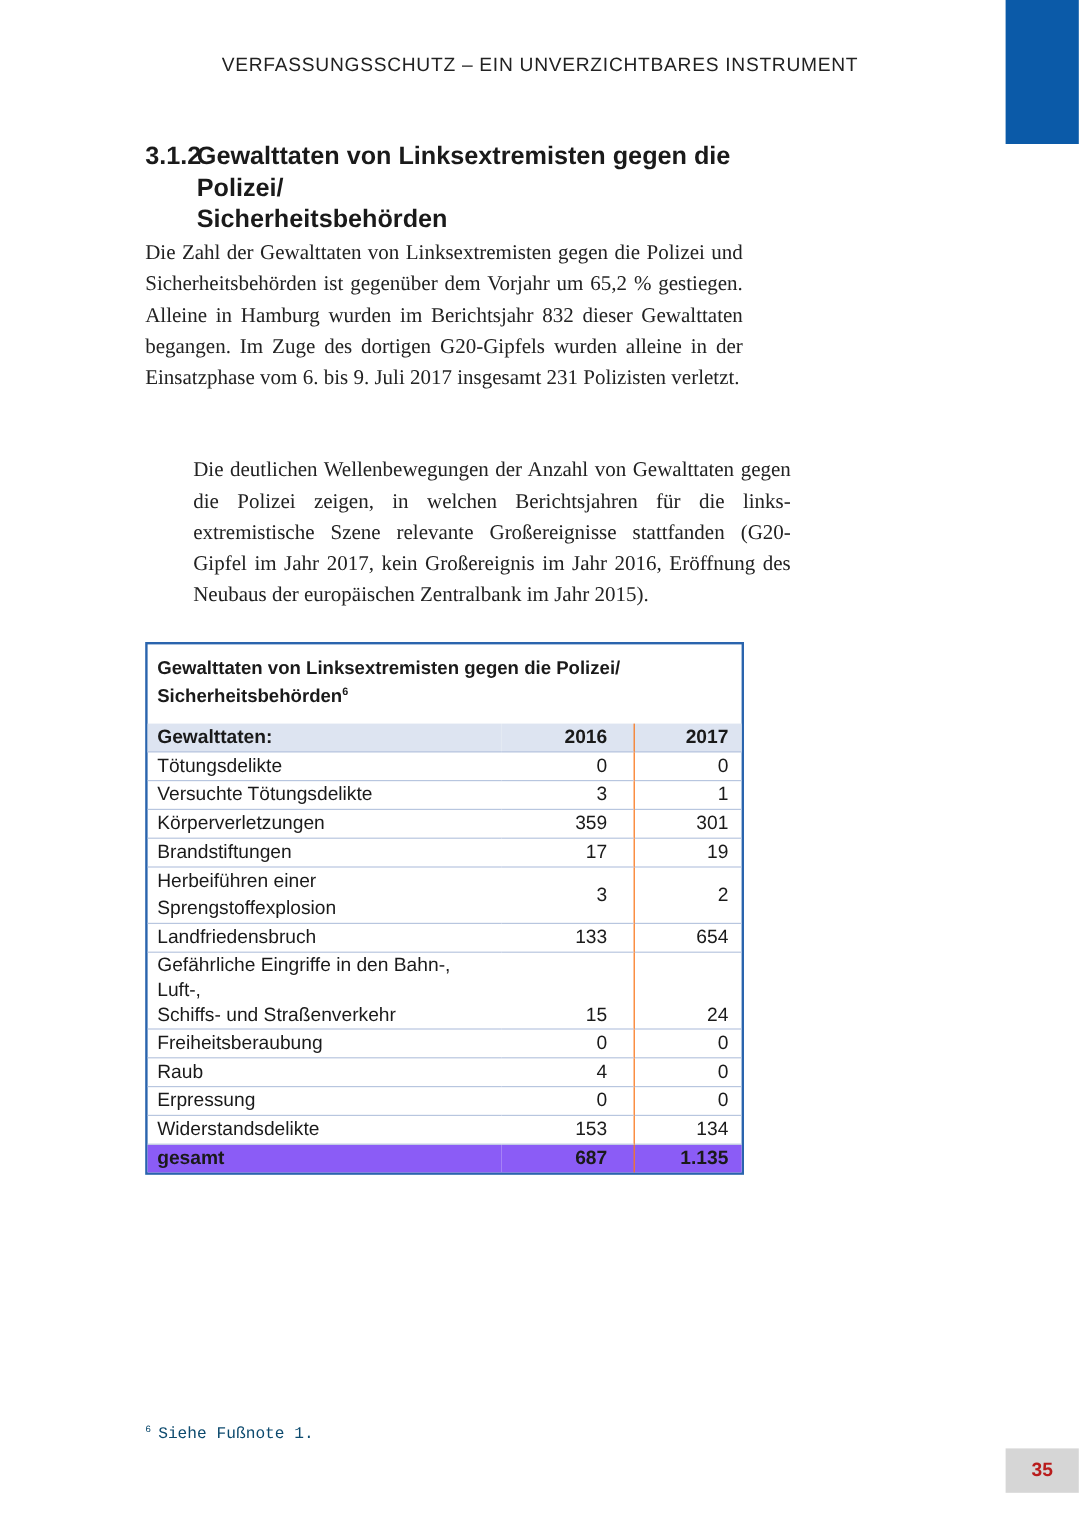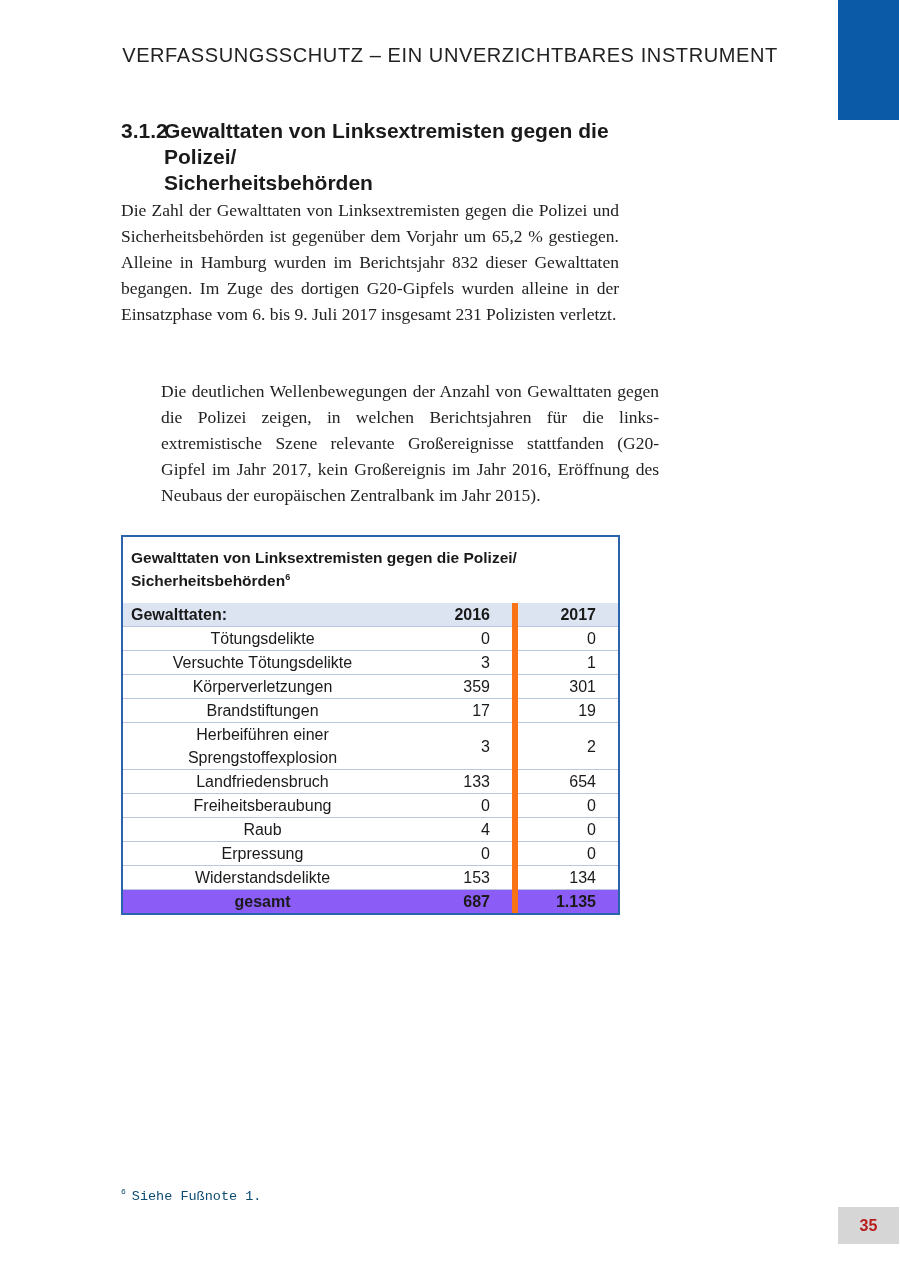--- a/index.html
+++ b/index.html
@@ -7,21 +7,21 @@
     width:900px; height:1276px; position:relative; background:#ffffff;
     overflow:hidden; color:#1a1a1a;
   }
   .side-tab {
     position:absolute; left:838px; top:0; width:61px; height:120px;
     background:#0b5aa8;
   }
   .running-header {
     position:absolute; left:120px; width:660px; top:42px;
     text-align:center; font-family:"Liberation Sans", sans-serif;
-    font-size:20px; letter-spacing:0.6px; line-height:26px; color:#222;
+    font-size:16px; letter-spacing:0.6px; line-height:26px; color:#222;
   }
   .section-heading {
     position:absolute; left:121px; top:118px; width:520px;
     font-family:"Liberation Sans", sans-serif; font-weight:bold;
     font-size:21px; line-height:26px; color:#1a1a1a;
     display:flex;
   }
   .section-heading .num { width:43px; flex:none; }
   .section-heading .ttl { flex:1; }
   .body-text {
@@ -37,26 +37,26 @@
     position:absolute; left:121px; top:535px; width:495px;
     border:2px solid #2a64ad; background:#fff;
     font-family:"Liberation Sans", sans-serif;
   }
   .table-caption {
     padding:9px 8px 6px 8px; font-weight:bold; font-size:15.5px;
     line-height:23px; color:#1a1a1a; height:51px;
   }
   .table-caption sup { font-size:9px; vertical-align:super; line-height:0; }
   table { border-collapse:collapse; width:100%; font-size:16px; }
-  th, td { padding:0 8px; height:23px; line-height:23px;text-align:center; }
+  th, td { padding:0 8px; height:23px; line-height:23px; }
   thead tr { background:#dde4f1; }
   th { font-weight:bold; text-align:left; }
   th.num, td.num { text-align:right; }
-  td.c1, th.c1 { width:80px; border-right:6px solid #f97316; padding-right:22px; }
-  td.c2, th.c2 { width:70px; padding-right:22px; }
+  td.c1, th.c1 { width:80px; border-right:1px solid #f97316; padding-right:22px; }
+  td.c2, th.c2 { width:70px; padding-right:11px; }
   tbody tr td { border-top:1px solid #b8c6df; }
   tbody tr.multi td { vertical-align:bottom; height:42px; line-height:21px; }
   tfoot tr { background:#8b5cf6; }
   tfoot td { font-weight:bold; border-top:1px solid #b8c6df; }
 
   .footnote {
     position:absolute; left:121px; top:1187px;
     font-family:Liberation Mono, monospace; font-size:13.5px; color:#0c4a6e;
   }
   .footnote sup { font-size:8px; margin-right:6px; vertical-align:super; }
@@ -123,20 +123,28 @@
       <tr>
         <td>Herbeiführen einer Sprengstoffexplosion</td>
         <td class="num c1">3</td>
         <td class="num c2">2</td>
       </tr>
       <tr>
         <td>Landfriedensbruch</td>
         <td class="num c1">133</td>
         <td class="num c2">654</td>
       </tr>
+      <tr class="multi">
+        <td>
+          <span>Gefährliche Eingriffe in den Bahn-, Luft-,</span><br>
+          <span>Schiffs- und Straßenverkehr</span>
+        </td>
+        <td class="num c1">15</td>
+        <td class="num c2">24</td>
+      </tr>
       <tr>
         <td>Freiheitsberaubung</td>
         <td class="num c1">0</td>
         <td class="num c2">0</td>
       </tr>
       <tr>
         <td>Raub</td>
         <td class="num c1">4</td>
         <td class="num c2">0</td>
       </tr>

